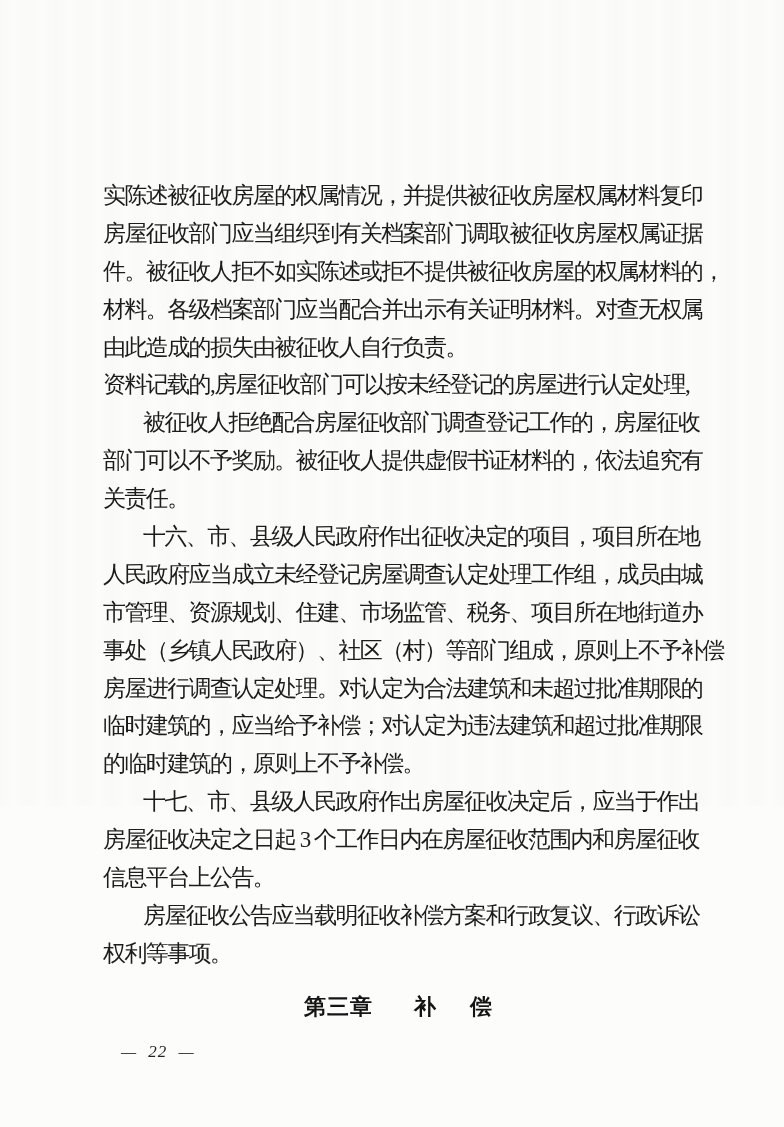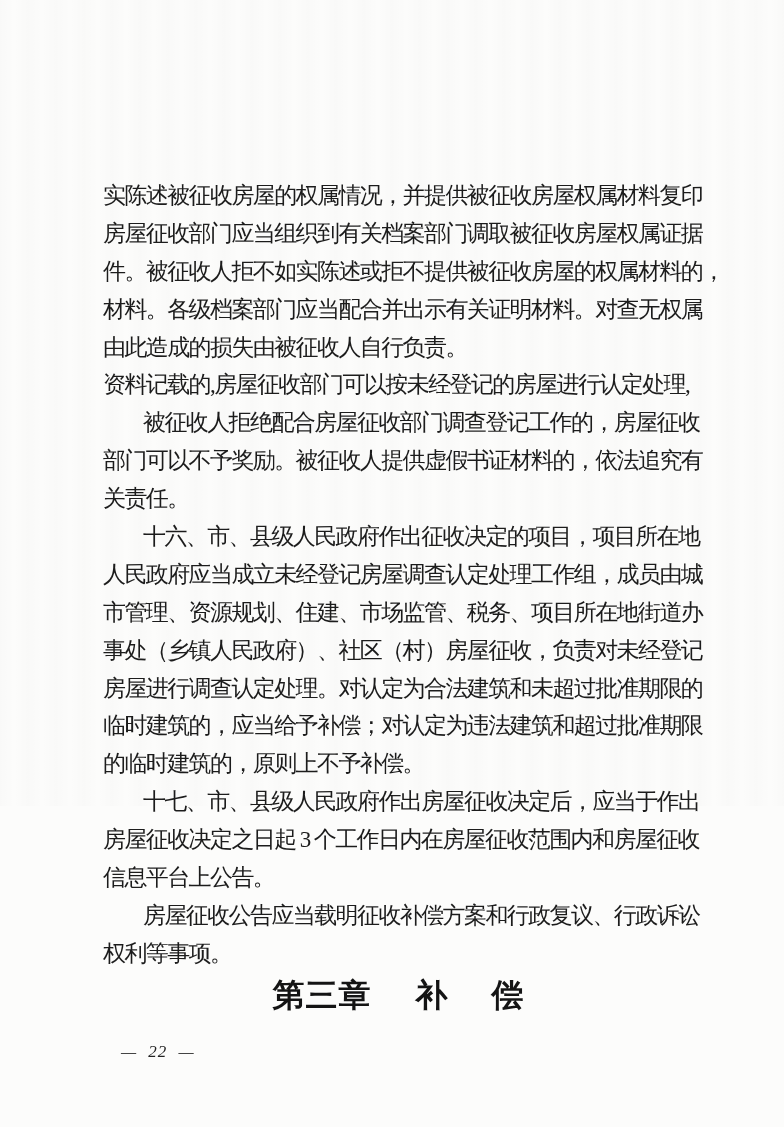--- a/index.html
+++ b/index.html
@@ -36,27 +36,27 @@
     white-space: nowrap;
     color: #1c1c1c;
     font-weight: 500;
   }
   .line.indent {
     padding-left: 40px;
   }
   .heading-line {
     height: 38px;
     line-height: 38px;
-    margin-top: 3px;
+    margin-top: 15px;
     text-align: center;
     white-space: nowrap;
     color: #141414;
     font-family: "Liberation Sans", "DejaVu Sans", sans-serif;
     font-weight: bold;
-    font-size: 32px;
+    font-size: 22px;
     letter-spacing: 1px;
   }
   .heading-line .chapter {
     display: inline-block;
   }
   .heading-line .title {
     display: inline-block;
     margin-left: 34px;
     letter-spacing: 6px;
   }
@@ -85,21 +85,21 @@
       <div class="line">件。被征收人拒不如实陈述或拒不提供被征收房屋的权属材料的，</div>
       <div class="line">材料。各级档案部门应当配合并出示有关证明材料。对查无权属</div>
       <div class="line">由此造成的损失由被征收人自行负责。</div>
       <div class="line">资料记载的,房屋征收部门可以按未经登记的房屋进行认定处理,</div>
       <div class="line indent">被征收人拒绝配合房屋征收部门调查登记工作的，房屋征收</div>
       <div class="line">部门可以不予奖励。被征收人提供虚假书证材料的，依法追究有</div>
       <div class="line">关责任。</div>
       <div class="line indent">十六、市、县级人民政府作出征收决定的项目，项目所在地</div>
       <div class="line">人民政府应当成立未经登记房屋调查认定处理工作组，成员由城</div>
       <div class="line">市管理、资源规划、住建、市场监管、税务、项目所在地街道办</div>
-      <div class="line">事处（乡镇人民政府）、社区（村）房屋征收，负责对未经登记</div>
+      <div class="line">事处（乡镇人民政府）、社区（村）等部门组成，原则上不予补偿</div>
       <div class="line">房屋进行调查认定处理。对认定为合法建筑和未超过批准期限的</div>
       <div class="line">临时建筑的，应当给予补偿；对认定为违法建筑和超过批准期限</div>
       <div class="line">的临时建筑的，原则上不予补偿。</div>
       <div class="line indent">十七、市、县级人民政府作出房屋征收决定后，应当于作出</div>
       <div class="line">房屋征收决定之日起 3 个工作日内在房屋征收范围内和房屋征收</div>
       <div class="line">信息平台上公告。</div>
       <div class="line indent">房屋征收公告应当载明征收补偿方案和行政复议、行政诉讼</div>
       <div class="line">权利等事项。</div>
       <div class="heading-line" id="chapter-heading">
       <span class="chapter">第三章</span>

